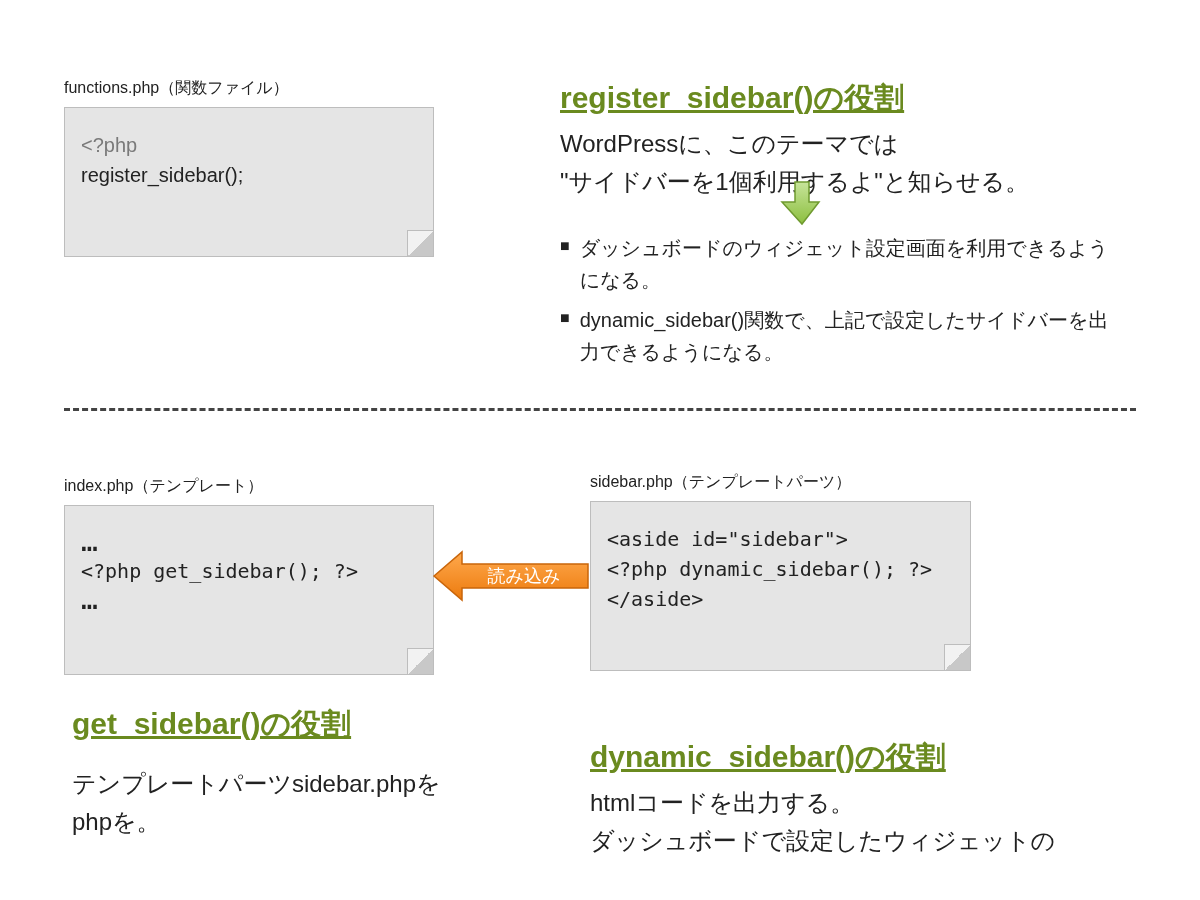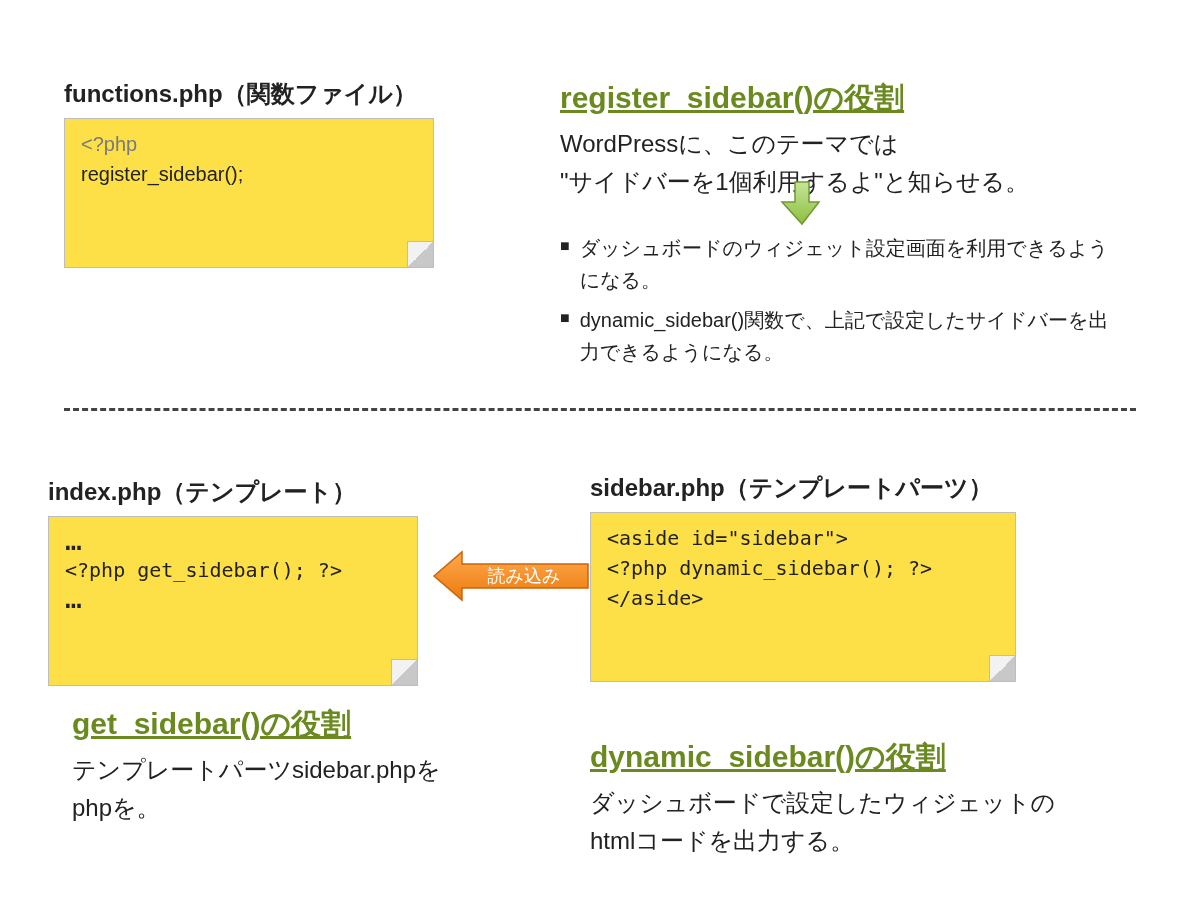--- a/index.html
+++ b/index.html
@@ -6,35 +6,35 @@
   body {
     width: 1200px;
     height: 900px;
     background: #fff;
     font-family: "Hiragino Kaku Gothic ProN", "Meiryo", "Yu Gothic", sans-serif;
     position: relative;
     color: #222;
     font-size: 20px;
   }
   .section-title {
-    font-weight: bold;
-    font-size: 24px;
+    font-weight: normal;
+    font-size: 16px;
     margin-bottom: 8px;
   }
   .link-title {
     color: #6a8a1f;
     font-weight: bold;
     text-decoration: underline;
     font-size: 30px;
     display: inline-block;
   }
   .code-box {
-    background: #fde047;
+    background: #e5e5e5;
     border: 1px solid #bdbdbd;
-    padding: 10px 16px 14px 16px;
+    padding: 22px 16px 14px 16px;
     position: relative;
     font-size: 20px;
     line-height: 1.5;
   }
   .code-box .fold {
     position: absolute;
     right: 0; bottom: 0;
     width: 26px; height: 26px;
     background: linear-gradient(135deg, #f2f2f2 0 50%, #c8c8c8 50% 100%);
     border-left: 1px solid #bdbdbd;
@@ -53,30 +53,30 @@
 
   #b-register { position: absolute; left: 560px; top: 78px; width: 560px; }
   #b-register .body-text { margin-top: 6px; }
 
   #arrow-down { position: absolute; left: 780px; top: 180px; }
 
   #b-reg-bullets { position: absolute; left: 560px; top: 232px; width: 560px; }
 
   #divider { position: absolute; left: 64px; top: 408px; width: 1072px; border: none; border-top: 3px dashed #444; }
 
-  #b-index { position: absolute; left: 48px; top: 476px; width: 370px; }
+  #b-index { position: absolute; left: 64px; top: 476px; width: 370px; }
   #b-index .code-box { height: 170px; margin-top: 6px; }
 
-  #b-sidebar { position: absolute; left: 590px; top: 472px; width: 426px; }
+  #b-sidebar { position: absolute; left: 590px; top: 472px; width: 381px; }
   #b-sidebar .code-box { height: 170px; margin-top: 6px; }
 
   #arrow-left { position: absolute; left: 432px; top: 548px; }
 
   #b-get { position: absolute; left: 72px; top: 704px; width: 430px; }
-  #b-get .body-text { margin-top: 6px; }
+  #b-get .body-text { margin-top: 20px; }
 
   #b-dyn { position: absolute; left: 590px; top: 704px; width: 480px; margin-top: 33px; }
   #b-dyn .body-text { margin-top: 6px; }
 
   .dots { font-size: 28px; letter-spacing: 4px; line-height: 1; }
 </style>
 </head>
 <body>
 
 <div id="b-functions">
@@ -156,16 +156,16 @@
   <span class="link-title">get_sidebar()の役割</span>
   <div class="body-text">
     <div>テンプレートパーツsidebar.phpを</div>
     <div>phpを。</div>
   </div>
 </div>
 
 <div id="b-dyn">
   <span class="link-title">dynamic_sidebar()の役割</span>
   <div class="body-text">
+    <div>htmlコードを出力する。</div>
     <div>ダッシュボードで設定したウィジェットの</div>
-    <div>htmlコードを出力する。</div>
   </div>
 </div>
 
 </body></html>

